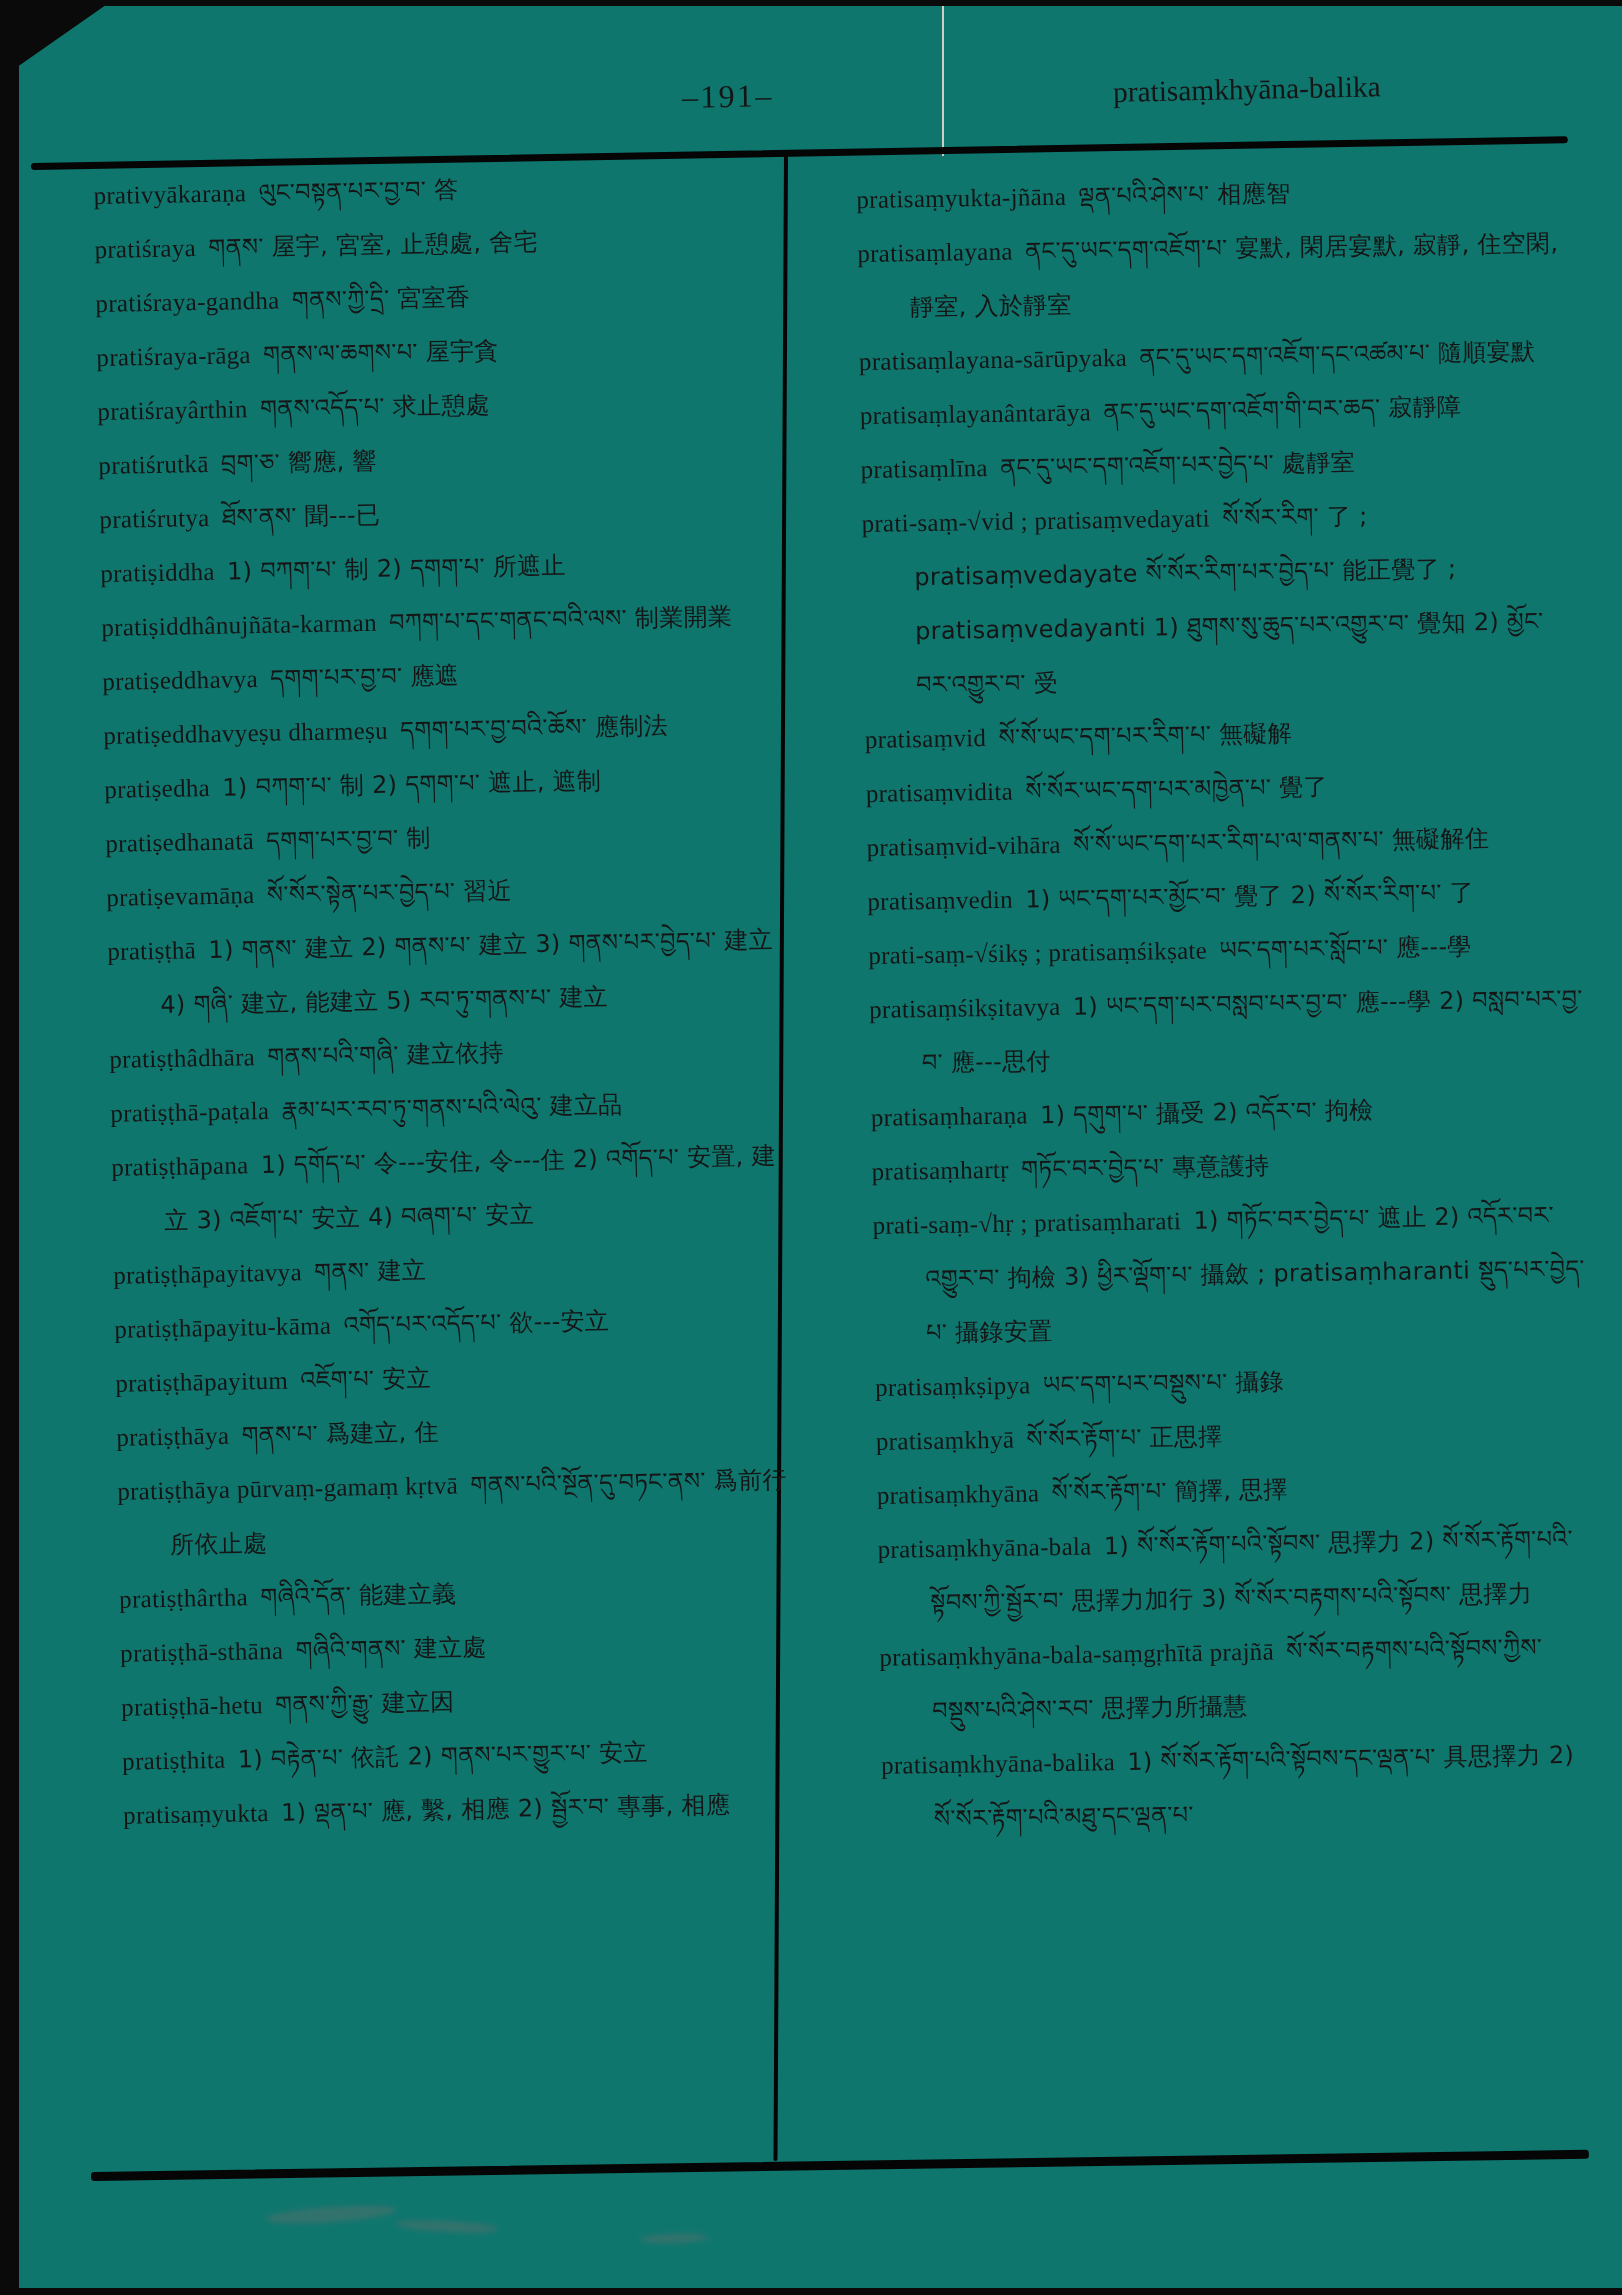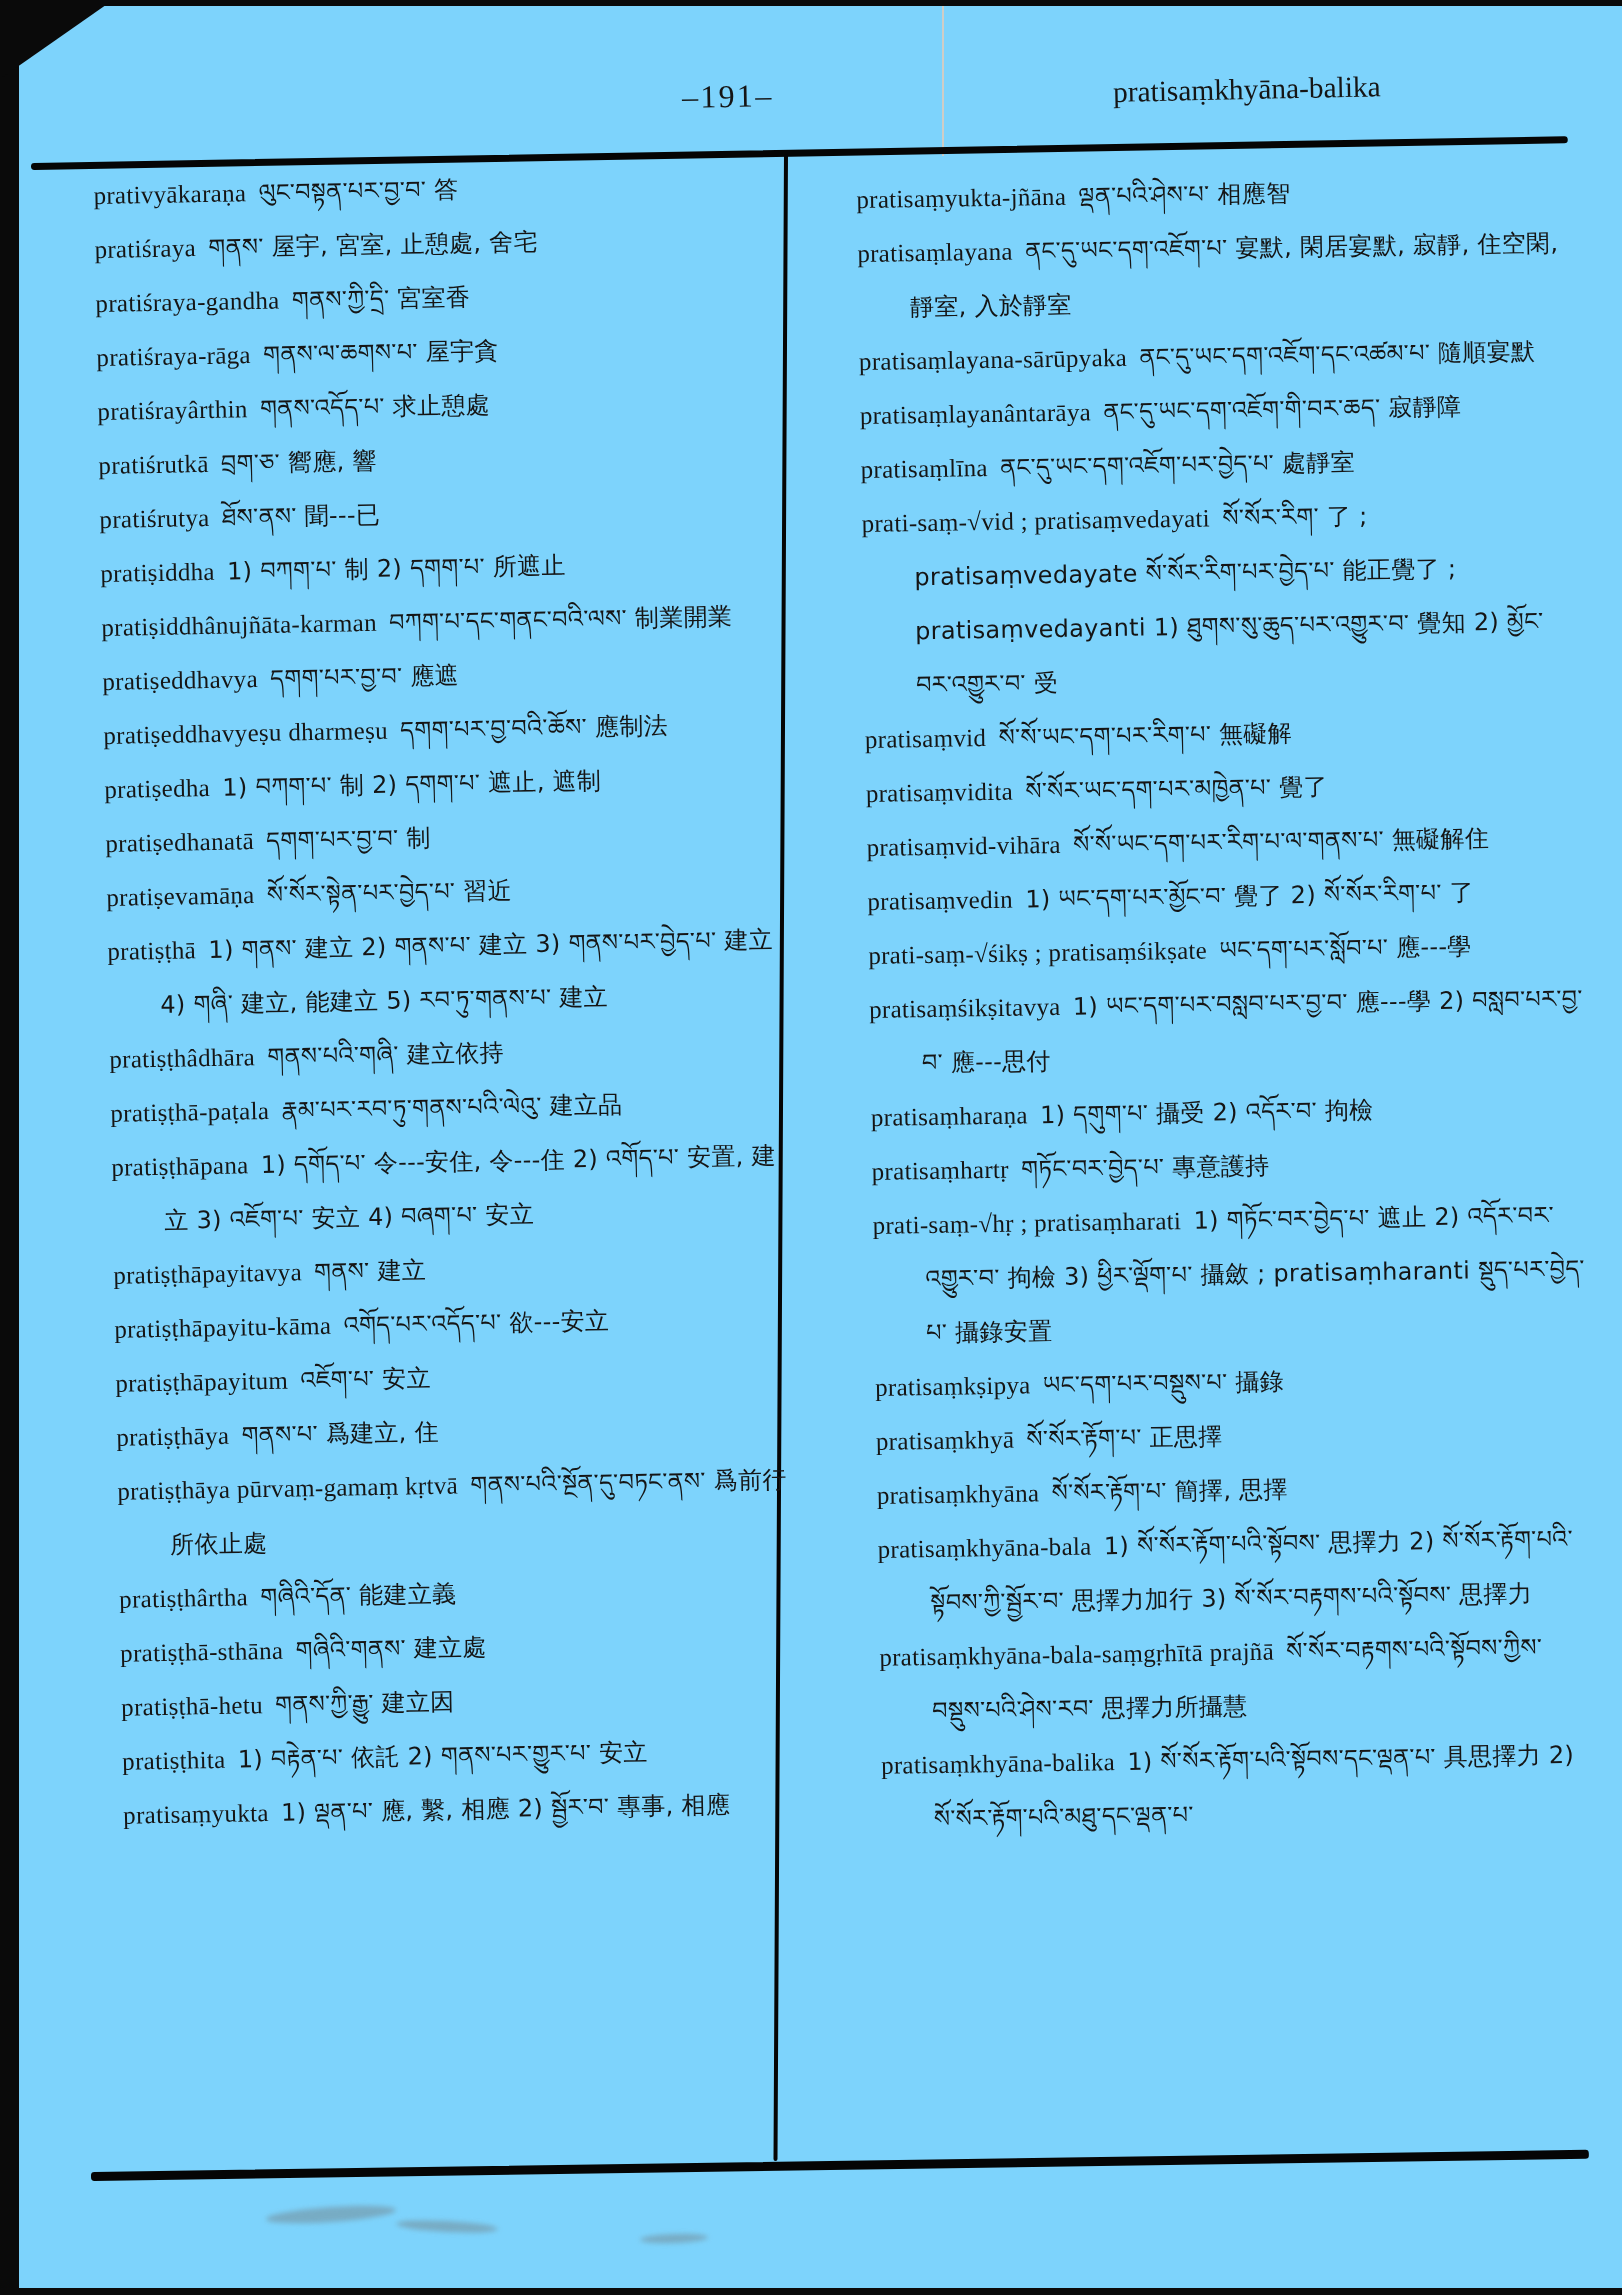--- a/index.html
+++ b/index.html
@@ -1,18 +1,18 @@
 <!DOCTYPE html>
 <html style="font-size:9px"><head>
 <meta charset="utf-8">
 <style>
   html,body { margin:0; padding:0; background:#e8e6e0; }
   .page {
     position:relative; width:1623px; height:2295px;
-    background:#7dd3fc; overflow:hidden;
+    background:#0f766e; overflow:hidden;
     font-family:"Liberation Serif", serif; color:#151515;text-decoration:underline;
   }
   
   .edge { position:absolute; background:#0a0a0a; }
   .edge-left   { left:0; top:0; width:19px; height:2295px; }
   .edge-top    { left:0; top:0; width:1623px; height:5.7px; }
   .edge-bottom { left:0; top:2288px; width:1623px; height:8px; }
   .corner-tl {
     position:absolute; left:0; top:0; width:0; height:0;
     border-top:79px solid #0a0a0a; border-right:113px solid transparent;

